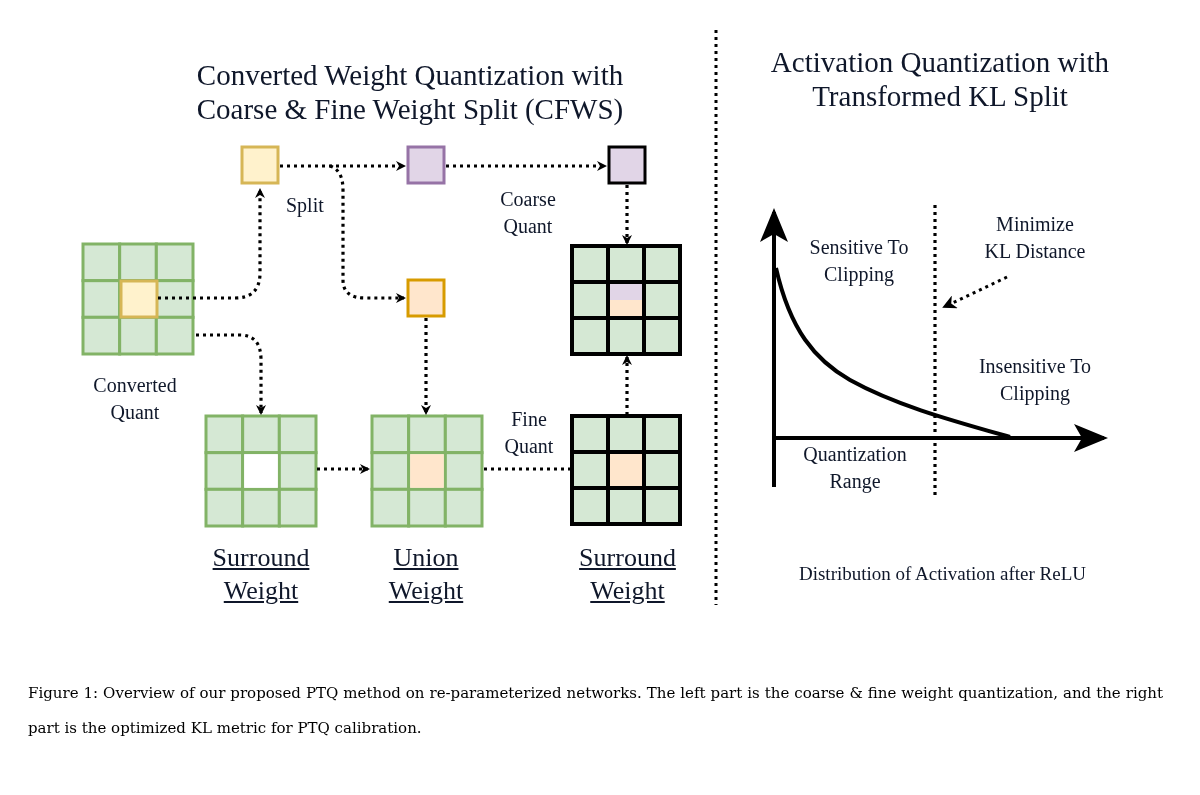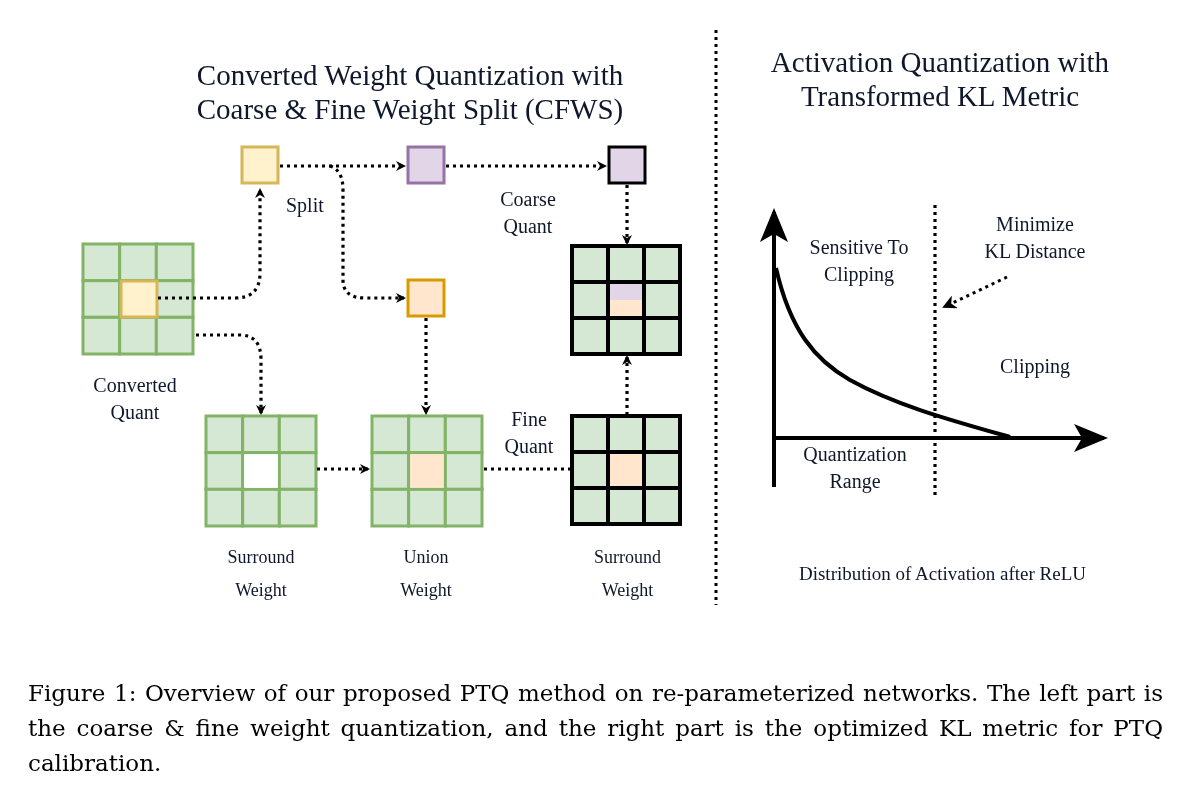--- a/index.html
+++ b/index.html
@@ -1,23 +1,23 @@
 <!DOCTYPE html>
 <html><head>
 <meta charset="utf-8">
 <style>
   html, body { margin: 0; padding: 0; background: #ffffff; }
   body { width: 1200px; height: 795px; position: relative; overflow: hidden; font-family: "Liberation Serif", serif; color: #000; }
   .txt { position: absolute; font-family: "Liberation Serif", serif; color: #0f172a; white-space: nowrap; }
   .center { text-align: center; }
   .title { font-size: 29px; line-height: 34px; }
-  .label-lg { font-size: 18px; line-height: 33px; }
+  .label-lg { font-size: 26px; line-height: 33px; text-decoration: underline; }
   .label-md { font-size: 20px; line-height: 27px; }
   .label-sm { font-size: 19px; line-height: 26px; }
-  .caption { position: absolute; left: 28px; top: 676px; width: 1135px; font-family: "DejaVu Serif", serif; font-size: 23px; line-height: 35px; text-align: justify; }
+  .caption { position: absolute; left: 28px; top: 676px; width: 1135px; font-family: "DejaVu Serif", serif; font-size: 15px; line-height: 35px; text-align: justify; }
   svg#diagram { position: absolute; left: 0; top: 0; }
 </style>
 </head>
 <body>
 
 <svg id="diagram" width="1200" height="660" viewBox="0 0 1200 660">
   <defs>
     <marker id="arrowhead" markerWidth="10" markerHeight="10" refX="8" refY="5" orient="auto" markerUnits="userSpaceOnUse">
       <path d="M0,0 L10,5 L0,10 L3,5 Z" fill="#000"></path>
     </marker>
@@ -133,21 +133,21 @@
     <path d="M1007,277 L944,307" fill="none" stroke="#000" stroke-width="3" stroke-dasharray="3 4" marker-end="url(#smallarrow)"></path>
   </g>
 </svg>
 
 <div class="txt title center" style="left:150px; top:58px; width:520px;">
   <div>Converted Weight Quantization with</div>
   <div>Coarse &amp; Fine Weight Split (CFWS)</div>
 </div>
 <div class="txt title center" style="left:720px; top:45px; width:440px;">
   <div>Activation Quantization with</div>
-  <div>Transformed KL Metric</div>
+  <div>Transformed KL Split</div>
 </div>
 
 <div class="txt label-md" style="left:286px; top:192px;">Split</div>
 <div class="txt label-md center" style="left:488px; top:178px; width:80px;margin-top:8px;">
   <div>Coarse</div>
   <div>Quant</div>
 </div>
 <div class="txt label-md center" style="left:80px; top:372px; width:110px;">
   <div>Converted</div>
   <div>Quant</div>
@@ -171,20 +171,21 @@
 
 <div class="txt label-md center" style="left:960px; top:211px; width:150px;">
   <div>Minimize</div>
   <div>KL Distance</div>
 </div>
 <div class="txt label-md center" style="left:794px; top:234px; width:130px;">
   <div>Sensitive To</div>
   <div>Clipping</div>
 </div>
 <div class="txt label-md center" style="left:960px; top:353px; width:150px;">
+  <div>Insensitive To</div>
   <div>Clipping</div>
 </div>
 <div class="txt label-md center" style="left:785px; top:441px; width:140px;">
   <div>Quantization</div>
   <div>Range</div>
 </div>
 <div class="txt label-sm center" style="left:740px; top:561px; width:405px;">Distribution of Activation after ReLU</div>
 
 <div class="caption">Figure 1: Overview of our proposed PTQ method on re-parameterized networks. The left part is the coarse &amp; fine weight quantization, and the right part is the optimized KL metric for PTQ calibration.</div>
 

